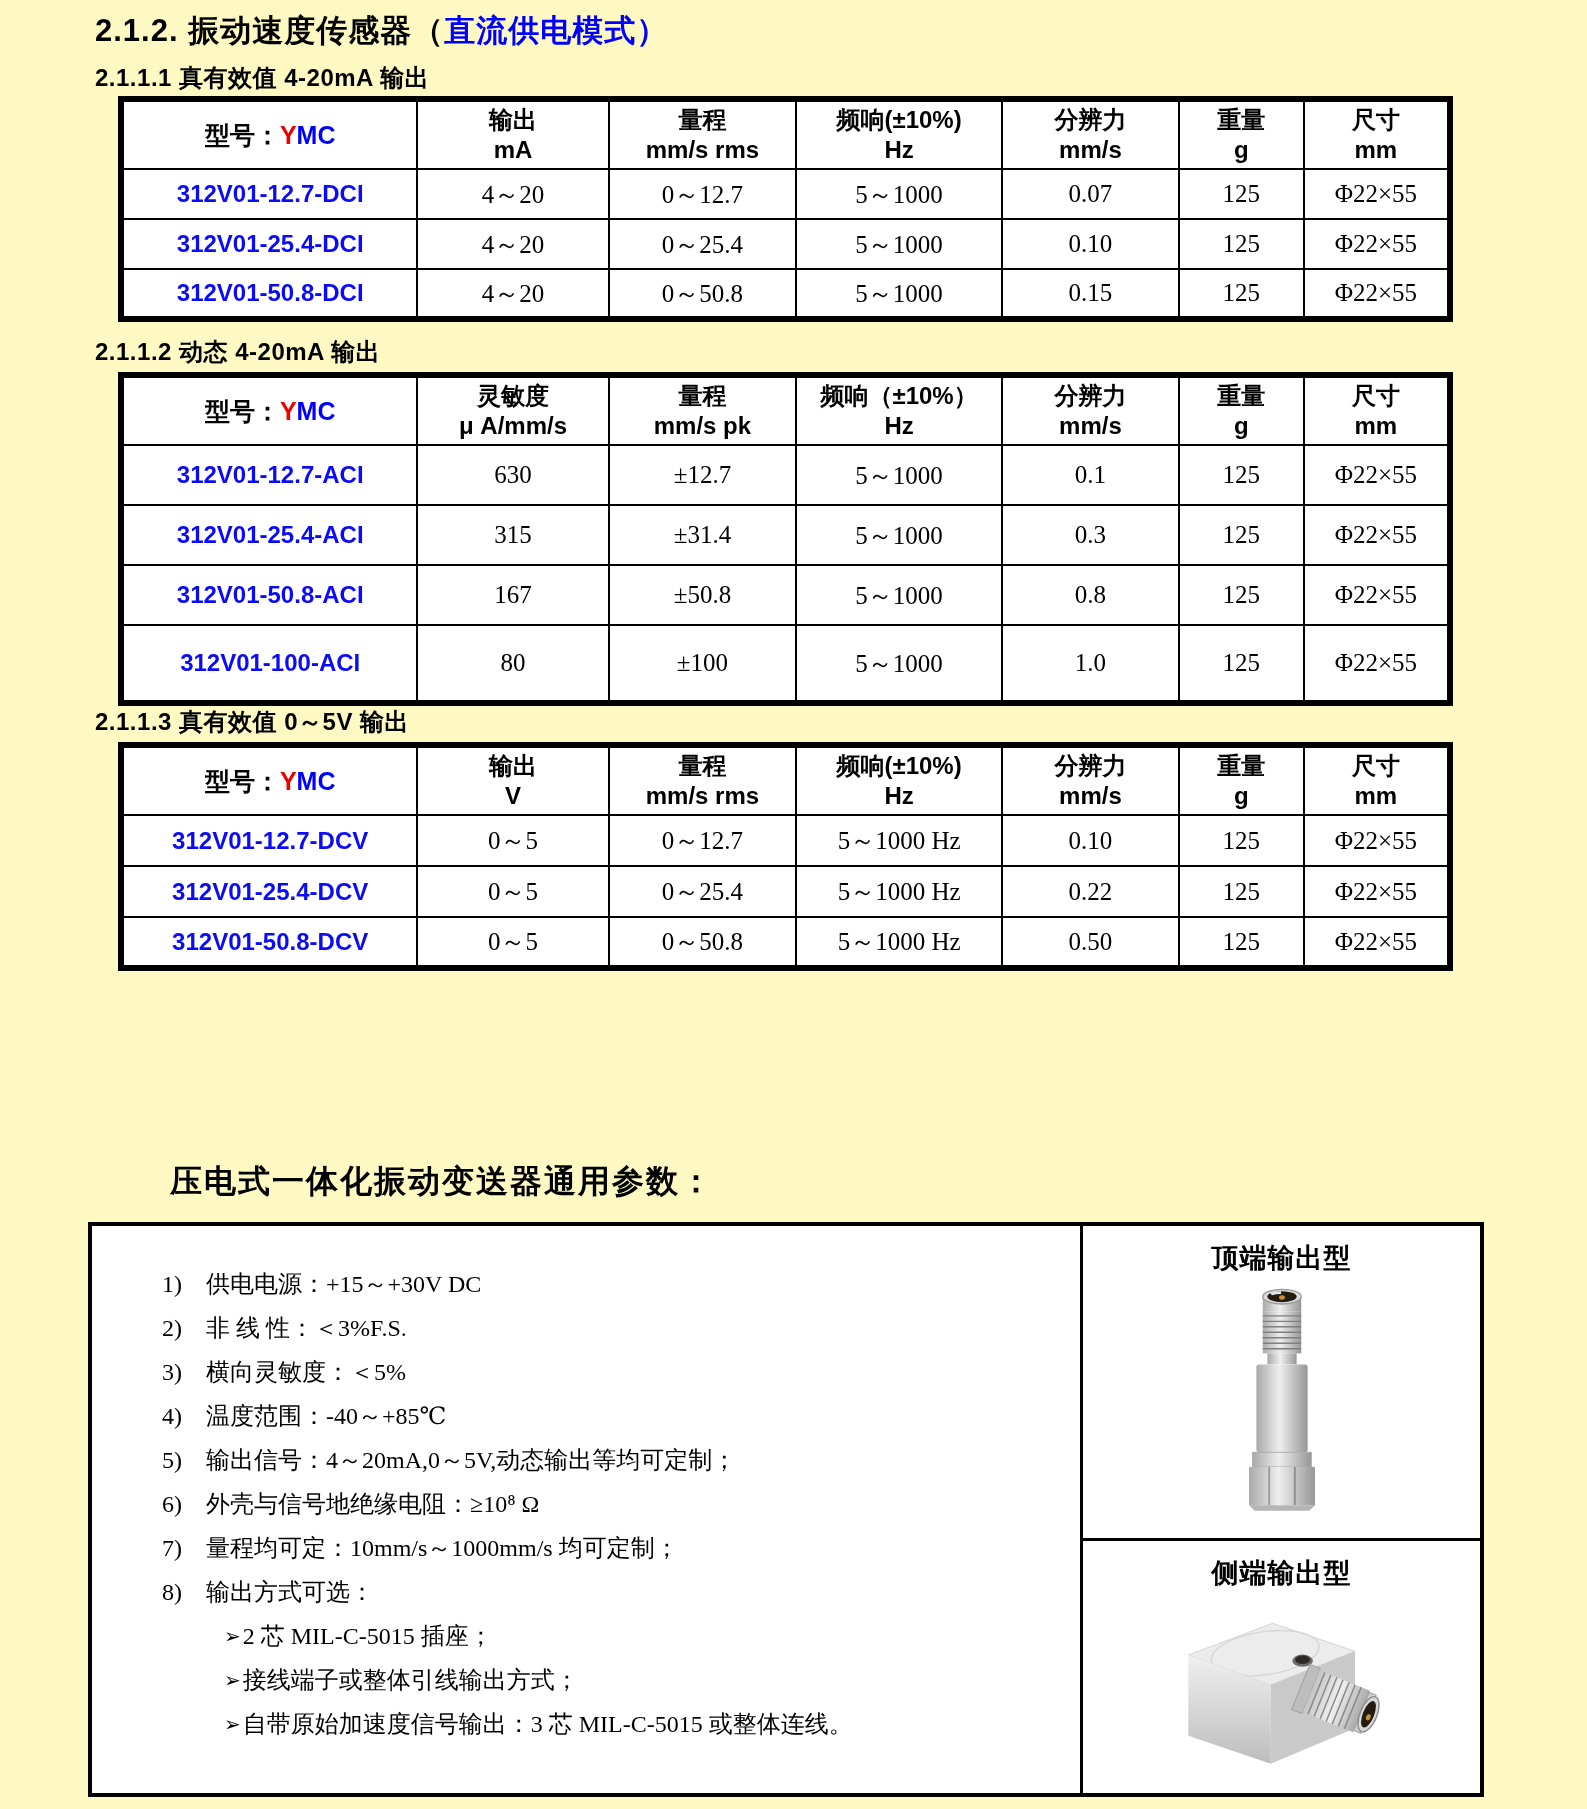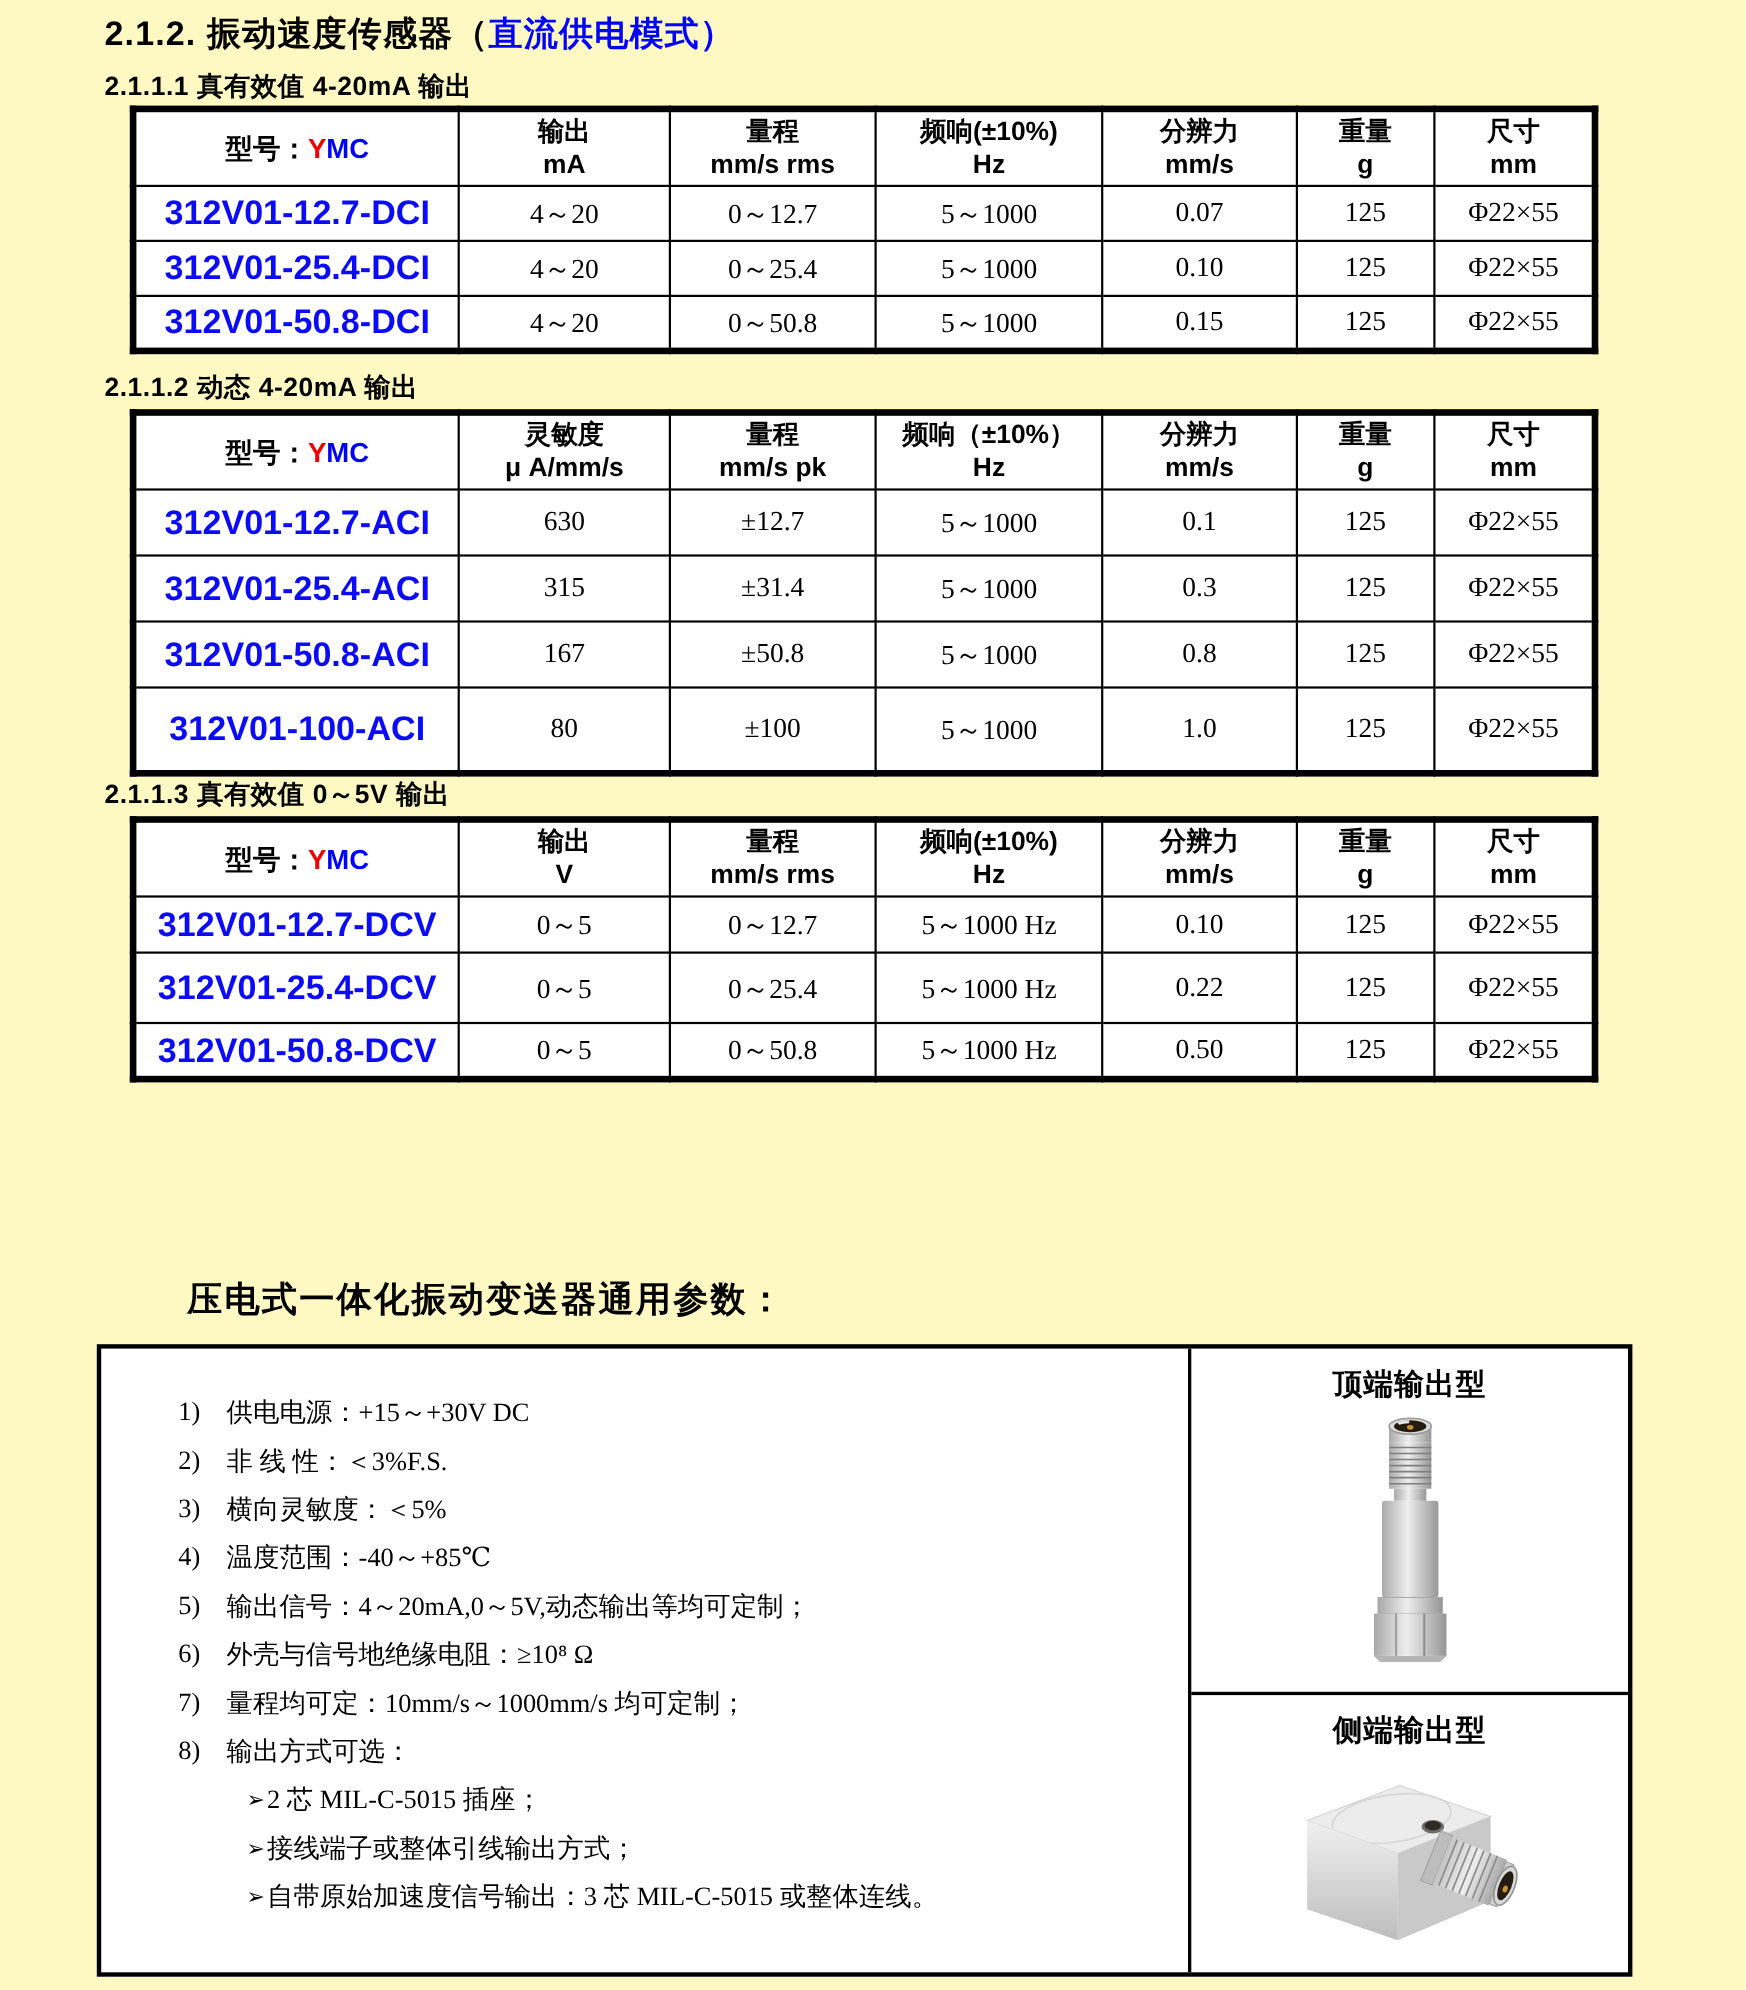--- a/index.html
+++ b/index.html
@@ -14,21 +14,21 @@
   .params-title { font-size:32px; font-weight:bold; letter-spacing:2px;margin-top:12px; }
 
   table.spec { border-collapse:collapse; table-layout:fixed; background:#fff; }
   table.spec { border:6px solid #000; }
   table.spec th, table.spec td { border:2px solid #000; text-align:center; vertical-align:middle; padding:0; overflow:hidden; }
   .hz { font-size:24px; font-weight:bold; line-height:30px; }
   .hu { font-size:24px; font-weight:bold; line-height:30px; }
   .mh { font-size:25px; font-weight:bold; }
   .red  { color:#ee0000; }
   .blue { color:#0000fe; }
-  td.model { color:#0b0bf8; font-weight:bold; font-size:31px; letter-spacing:0px; }
+  td.model { color:#0b0bf8; font-weight:bold; font-size:24px; letter-spacing:0px; }
   td.num { font-family:"Liberation Serif","DejaVu Serif",serif; font-size:25px; }
 
   .params-box { position:absolute; left:88px; top:1222px; width:1396px; height:575px;
     border:4px solid #000; box-sizing:border-box; display:flex; background:#fff; }
   .params-left { flex:1 1 auto; box-sizing:border-box; padding:36px 0 0 70px;
     font-family:"Liberation Serif","DejaVu Serif",serif; }
   .p-item { height:44px; display:flex; align-items:center; font-size:24px; }
   .p-num { width:44px; flex:0 0 auto; }
   .p-text { white-space:nowrap; }
   .p-sub { height:44px; display:flex; align-items:center; font-size:24px; padding-left:62px; }
@@ -244,21 +244,21 @@
     <tbody>
       <tr style="height:51px">
           <td class="model">312V01-12.7-DCV</td>
           <td class="num">0～5</td>
           <td class="num">0～12.7</td>
           <td class="num">5～1000 Hz</td>
           <td class="num">0.10</td>
           <td class="num">125</td>
           <td class="num">Φ22×55</td>
         </tr>
-      <tr style="height:64px">
+      <tr style="height:51px">
           <td class="model">312V01-25.4-DCV</td>
           <td class="num">0～5</td>
           <td class="num">0～25.4</td>
           <td class="num">5～1000 Hz</td>
           <td class="num">0.22</td>
           <td class="num">125</td>
           <td class="num">Φ22×55</td>
         </tr>
       <tr style="height:51px">
           <td class="model">312V01-50.8-DCV</td>

